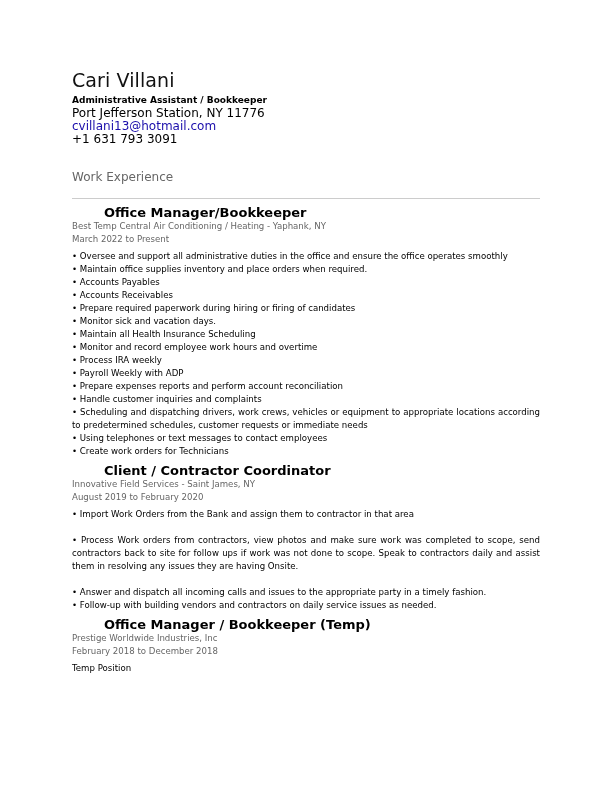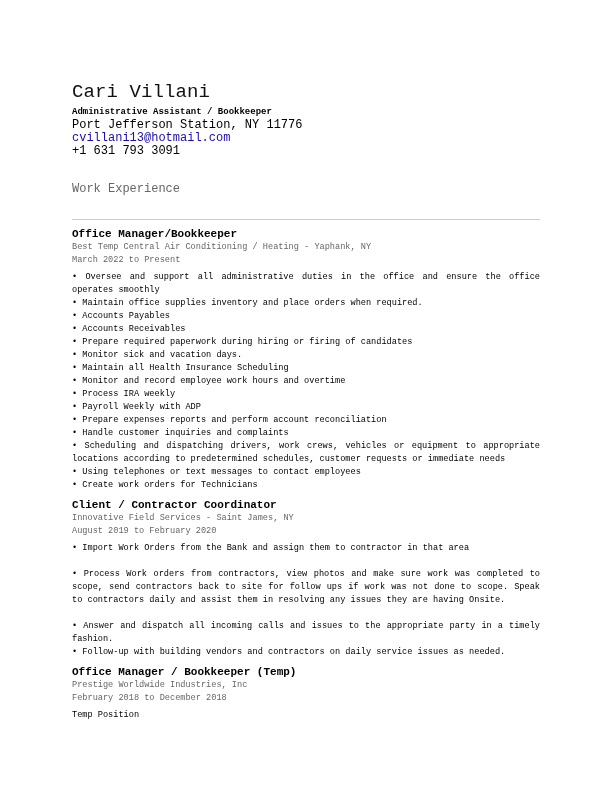--- a/index.html
+++ b/index.html
@@ -11,23 +11,22 @@
       width: 612px;
       height: 792px;
       position: relative;
       overflow: hidden;
       font-family: "DejaVu Sans", sans-serif;
       color: #000000;
     }
     .page {
       position: absolute;
       left: 72px;
-      top: 80px;
+      top: 68px;
       width: 468px;
-      font-family: Liberation Mono, monospace;
     }
     .name {
       font-size: 19px;
       line-height: 24px;
       color: #111111;
       margin: 0 0 2px 0;
       letter-spacing: 0.1px;
     }
     .headline {
       font-size: 9px;
@@ -40,34 +39,35 @@
     }
     .email {
       color: #1a0dab;
       text-decoration: none;
     }
     .section-title {
       margin-top: 23px;
       font-size: 12px;
       line-height: 16px;
       color: #666666;
-      padding-bottom: 22px;
+      padding-bottom: 13px;
       border-bottom: 1px solid #cccccc;
     }
     .job {
       margin-top: 6px;
     }
     .job:first-of-type {
       margin-top: 7px;
     }
     .job-title {
-      font-size: 11px;
+      font-size: 13px;
       font-weight: bold;
       line-height: 14px;
       color: #000000;
+      margin-left: 32px;
     }
     .job-company, .job-dates {
       font-size: 8.6px;
       line-height: 13px;
       color: #666666;
     }
     .job-desc {
       margin-top: 4px;
       font-size: 8.6px;
       line-height: 13px;

